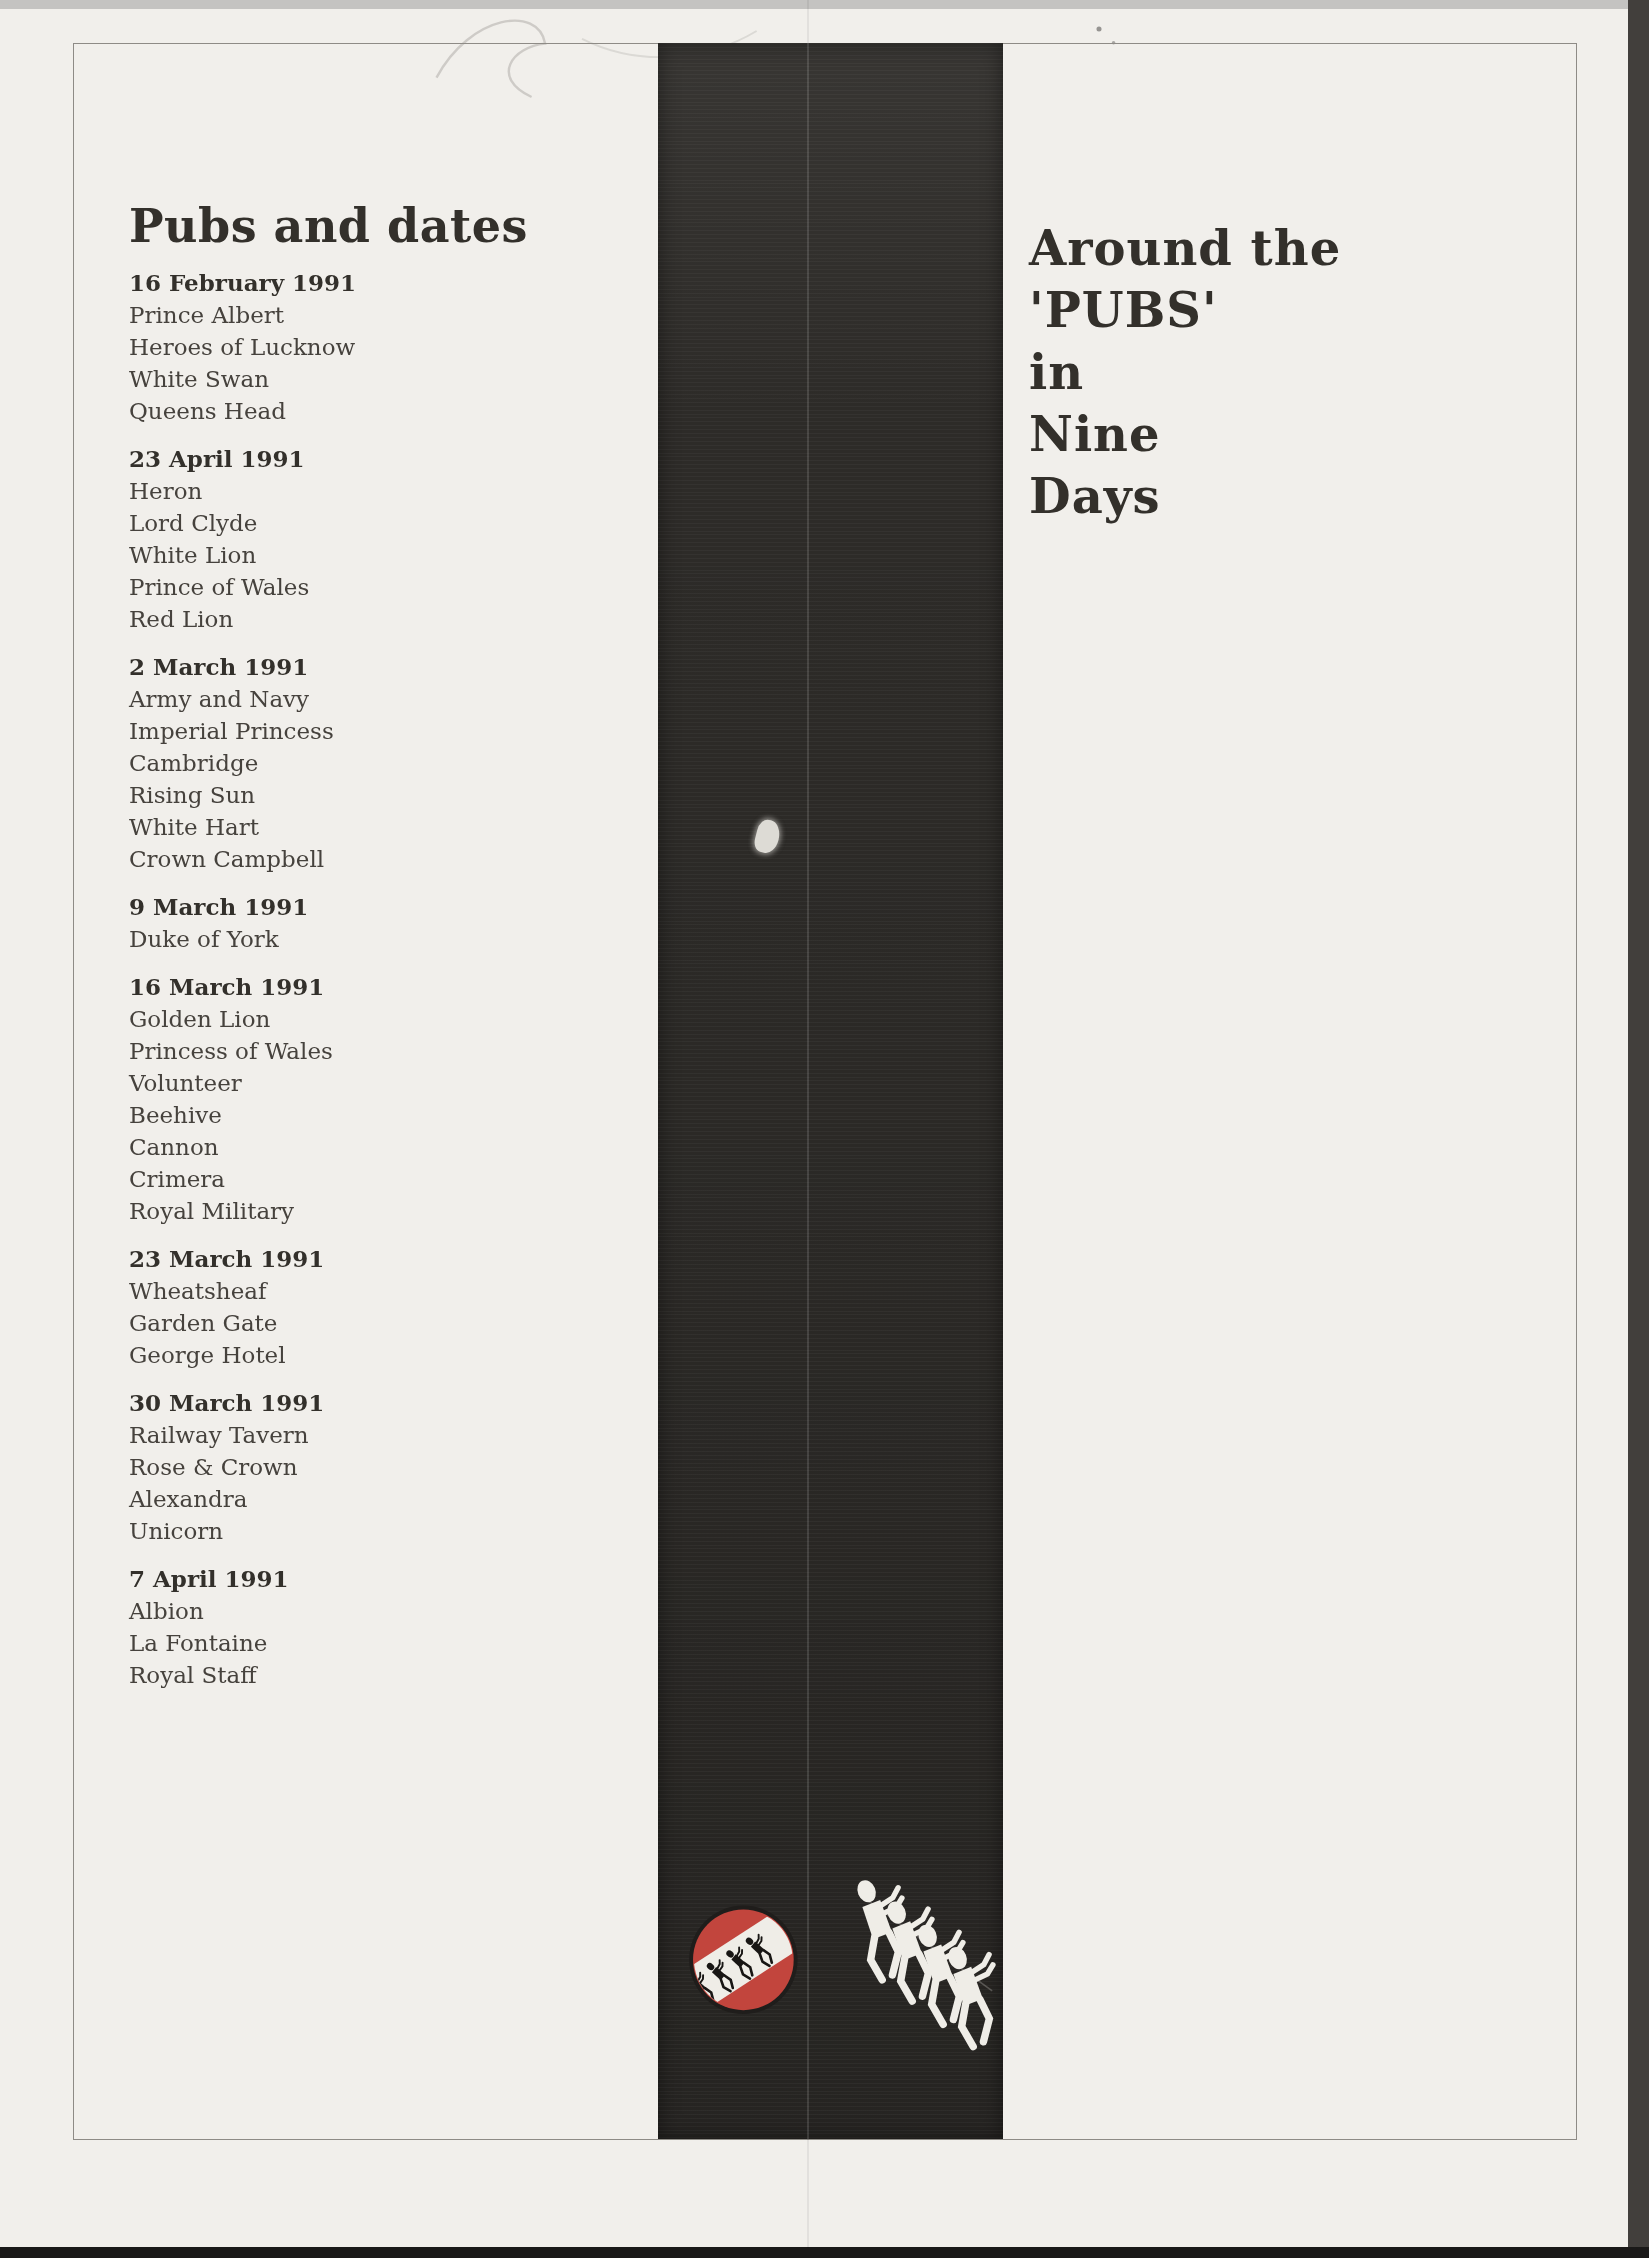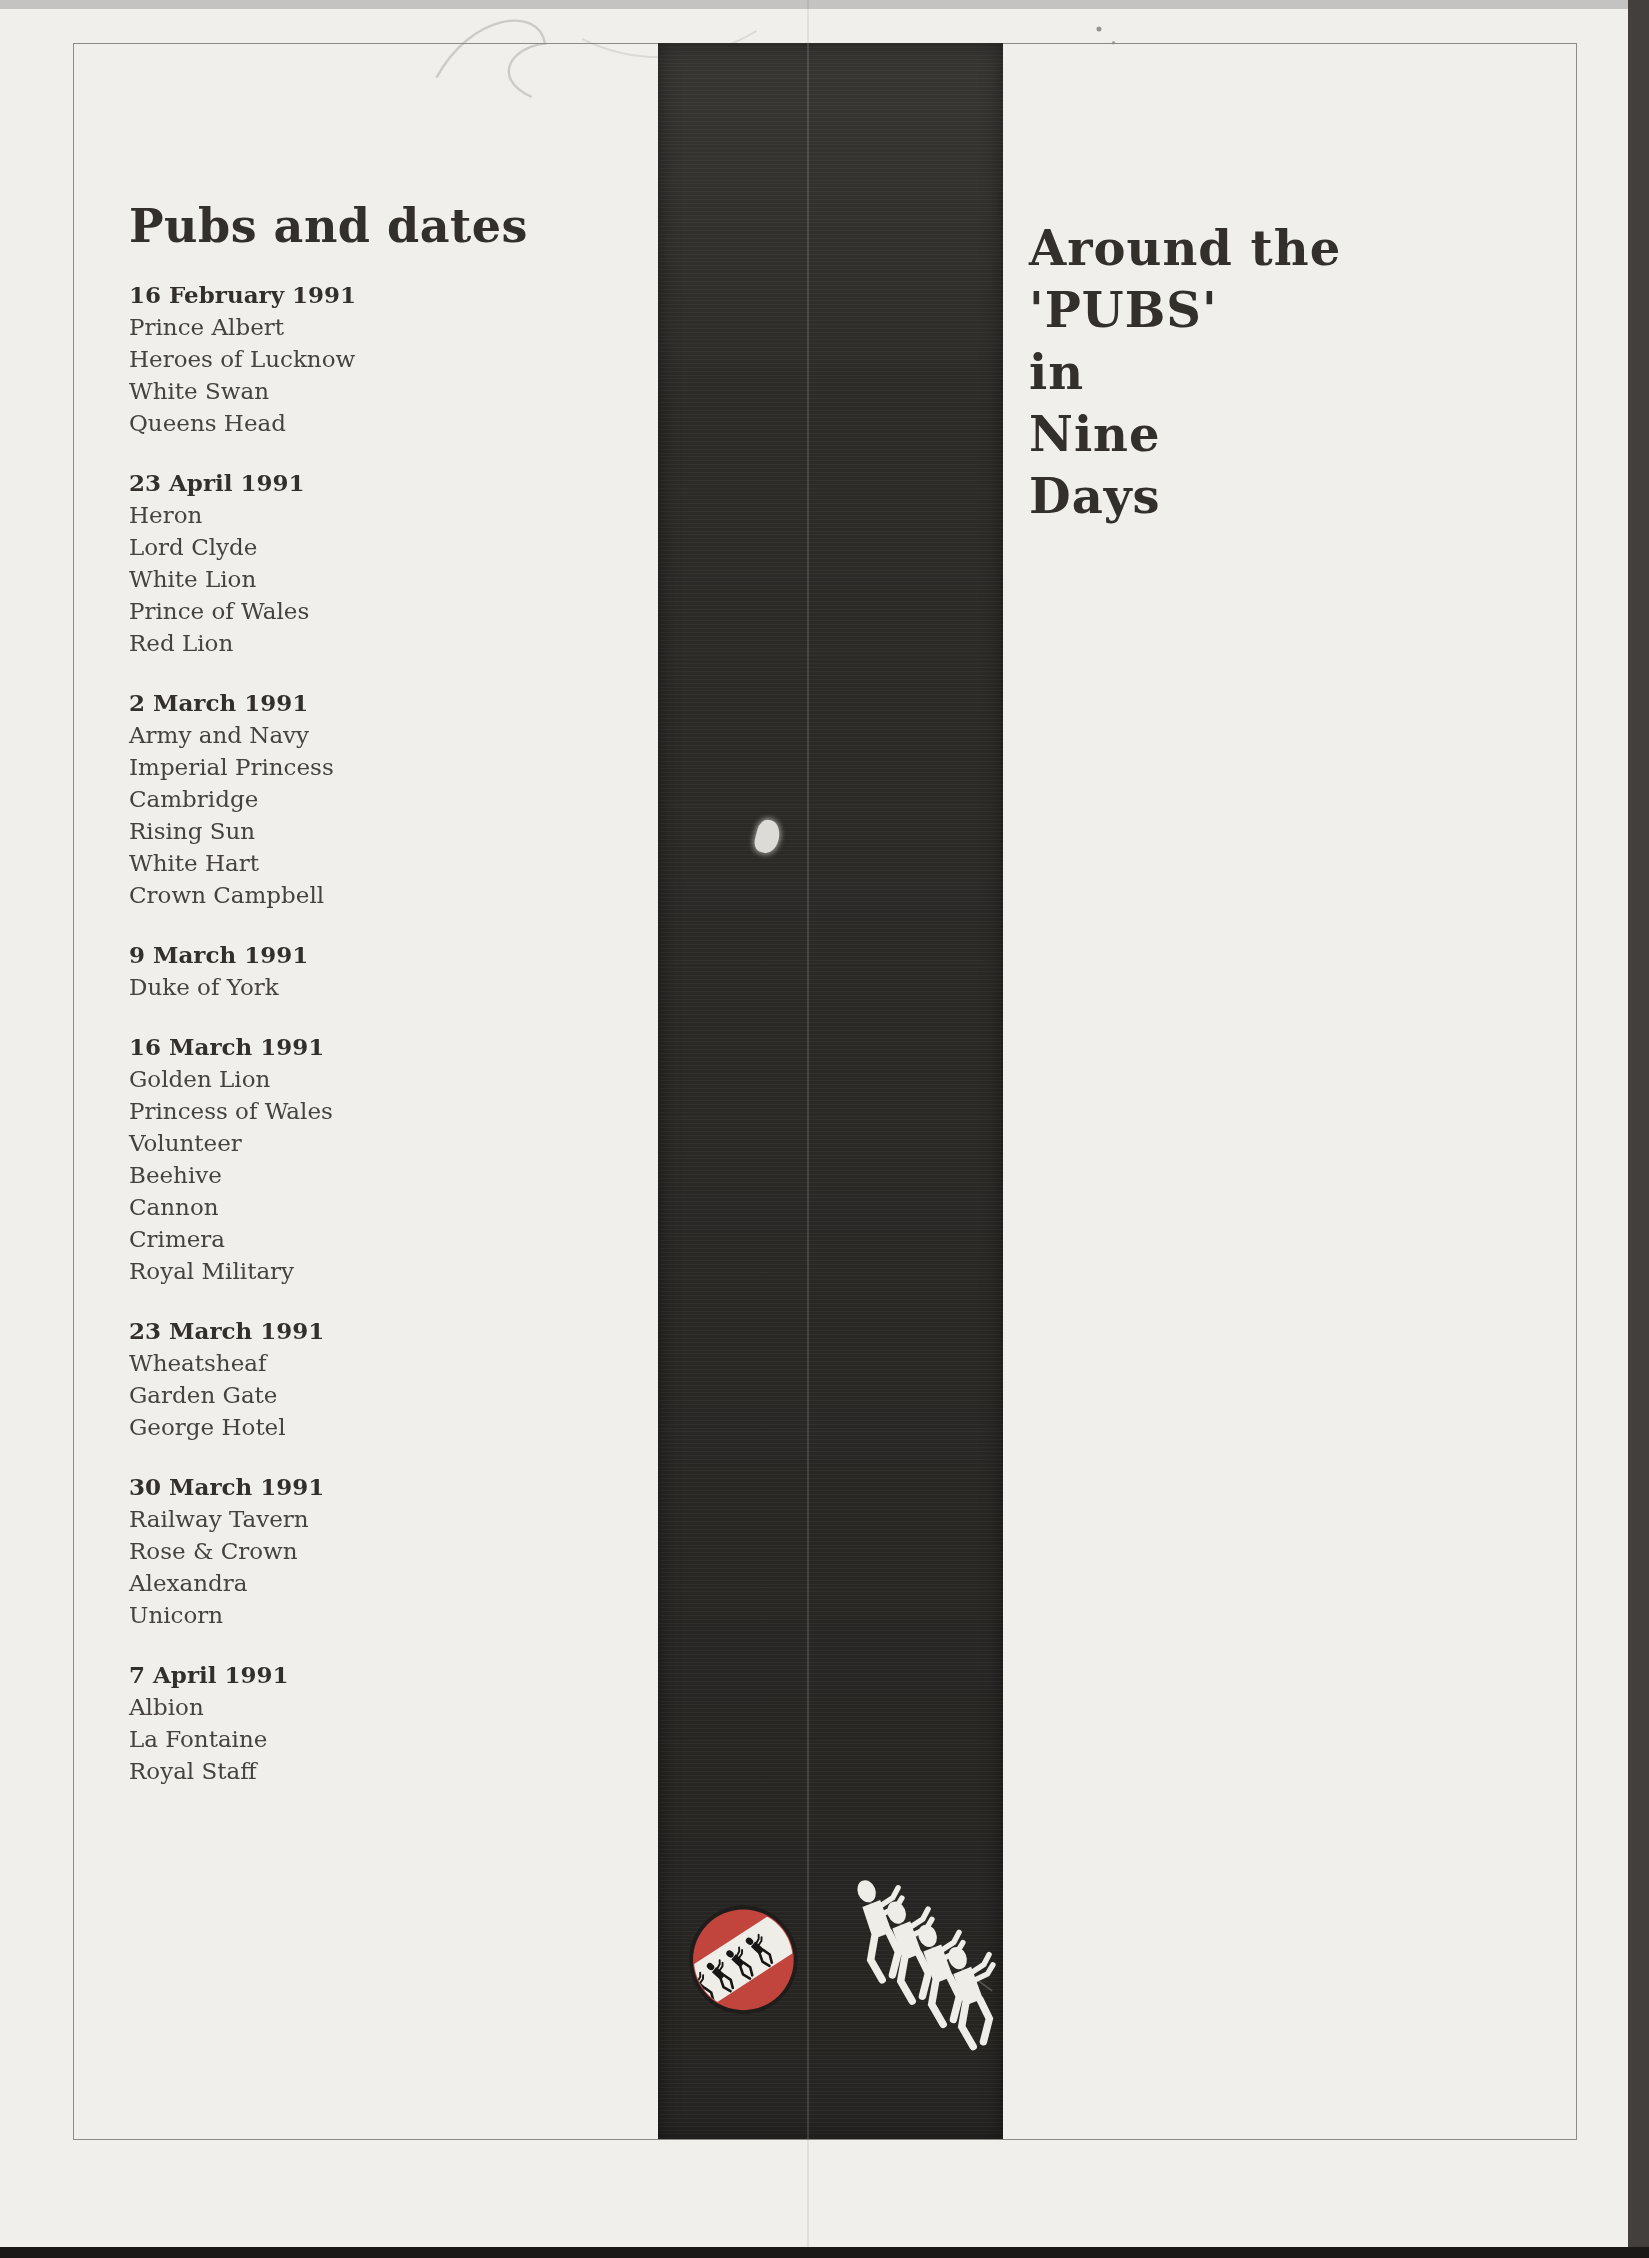--- a/index.html
+++ b/index.html
@@ -33,21 +33,21 @@
   .fold-below{position:absolute;left:807px;top:2139px;width:1.9px;height:109px;background:rgba(0,0,0,0.06)}
   
   .blemish{
     position:absolute;left:756px;top:820px;width:23px;height:33px;background:#dddbd5;
     border-radius:45% 60% 55% 40%;transform:rotate(14deg);
     box-shadow:0 0 5.8px 1.9px rgba(221,219,213,0.55);
   }
   
   .left-col{position:absolute;left:129px;top:201px;width:505px}
   .left-title{font-size:46px;font-weight:bold;line-height:50px;color:var(--ink);letter-spacing:0.5px}
-  .block{margin-top:28px}
+  .block{margin-top:16px}
   .date{font-size:23px;font-weight:bold;line-height:32px;color:var(--ink)}
   .pub{font-size:23px;line-height:32px;color:var(--pub-ink)}
   
   .right-title{
     position:absolute;left:1029px;top:217px;width:543px;text-align:left;
     font-size:48px;font-weight:bold;line-height:62px;color:var(--ink);letter-spacing:1px;
   }
   .stripe-art{position:absolute;left:658px;top:1863px;width:345px;height:213px}
   .smudges{position:absolute;left:291px;top:0;width:873px;height:291px;pointer-events:none}
 </style>

